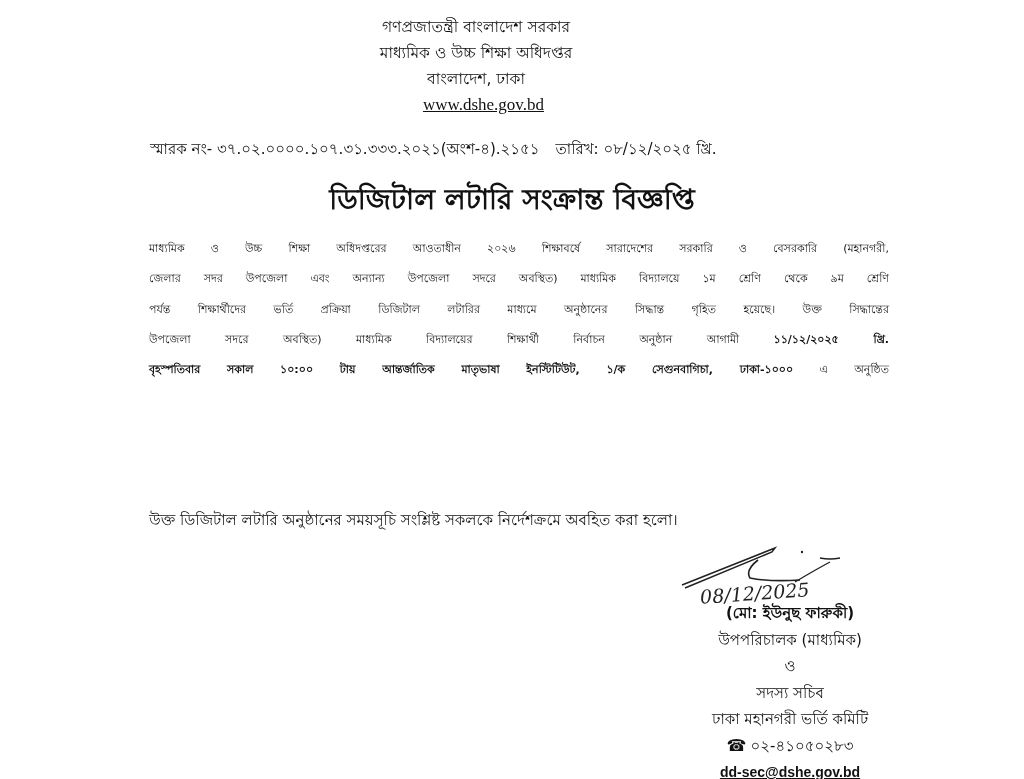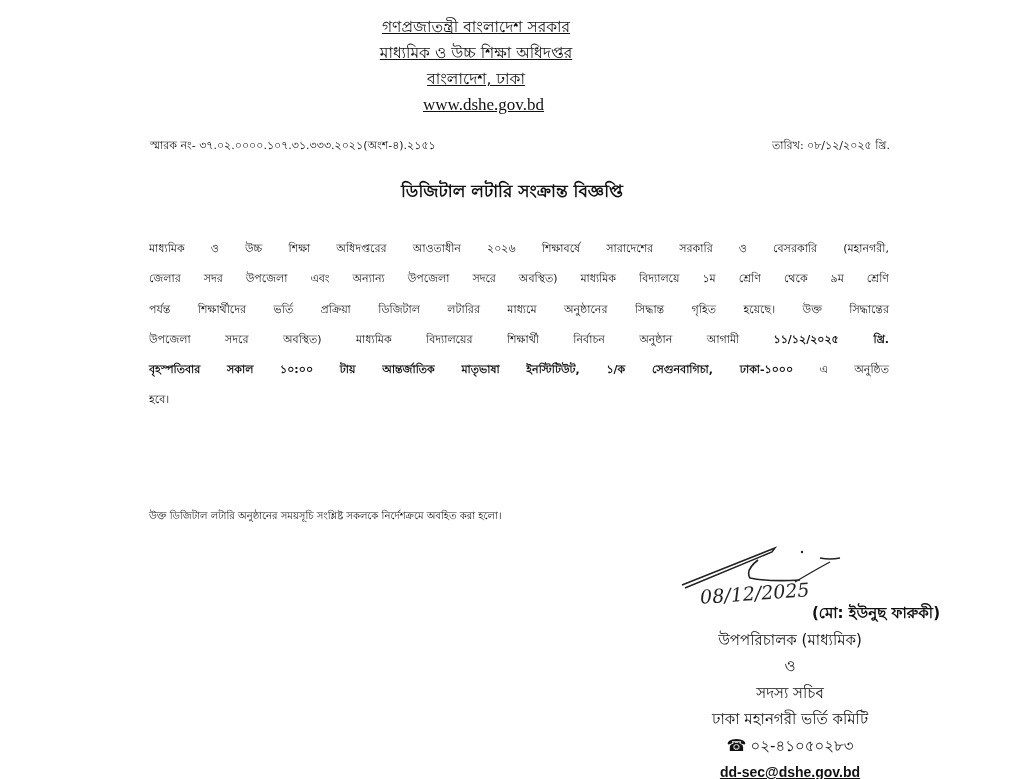--- a/index.html
+++ b/index.html
@@ -6,58 +6,58 @@
     html, body {
       width: 1024px; height: 779px; background: #ffffff; overflow: hidden;
     }
     body {
       font-family: "DejaVu Sans", "Liberation Sans", sans-serif;
       color: #111111;
       position: relative;
     }
     .header {
       position: absolute; left: 0; top: 14px; width: 952px;
-      text-align: center; font-size: 15.5px; line-height: 26px; text-decoration: underline;
+      text-align: center; font-size: 15.5px; line-height: 26px;
     }
     .header .url {
       font-family: "Liberation Serif", "DejaVu Serif", serif;
       font-size: 17px; text-decoration: underline; margin-left: 15px;
     }
     .memo-row {
       position: absolute; top: 137px; left: 150px; width: 740px;
-      display: flex; justify-content: space-between; font-size: 11px;
+      display: flex; justify-content: flex-start; font-size: 15px; gap: 16px;
     }
     .title {
       position: absolute; top: 178px; left: 0; width: 1024px;
-      text-align: center; font-size: 17px; font-weight: bold;
+      text-align: center; font-size: 28px; font-weight: bold;
     }
     .title span { border-bottom: 1px dashed transparent; }
     .body-para {
       position: absolute; top: 234px; left: 149px; width: 740px;
       font-size: 11px; line-height: 30.3px; text-align: justify;
     }
     .body-para .line { display: block; text-align: justify; text-align-last: justify; white-space: nowrap; }
     .body-para .line.last { text-align-last: left; }
     .bold { font-weight: bold; }
     .closing {
-      position: absolute; top: 508px; left: 149px; font-size: 10px;
+      position: absolute; top: 508px; left: 149px; font-size: 15px;
     }
     .signature {
       position: absolute; left: 680px; top: 540px; width: 240px; height: 70px;
     }
     .sig-date {
       position: absolute; left: 700px; top: 582px;
       font-family: "DejaVu Serif", serif; font-style: italic; font-size: 19px;
       transform: rotate(-4deg); color: #222;
     }
     .sign-block {
       position: absolute; left: 640px; top: 600px; width: 300px;
       text-align: center; font-size: 15px; line-height: 26.5px;
     }
-    .sign-block .name { font-weight: bold; text-align: right; }
+    .sign-block .name { font-weight: bold; }
     .sign-block .email {
       font-family: "Liberation Sans", "DejaVu Sans", sans-serif;
       font-weight: bold; text-decoration: underline; font-size: 14px;
     }
     .phone-icon { font-size: 16px; margin-right: 4px; }
   </style>
 </head>
 <body>
 
 <div class="header">
@@ -75,21 +75,20 @@
 <div class="title">
   <span>ডিজিটাল লটারি সংক্রান্ত বিজ্ঞপ্তি</span>
 </div>
 
 <div class="body-para">
   <span class="line">মাধ্যমিক ও উচ্চ শিক্ষা অধিদপ্তরের আওতাধীন ২০২৬ শিক্ষাবর্ষে সারাদেশের সরকারি ও বেসরকারি (মহানগরী,</span>
   <span class="line">জেলার সদর উপজেলা এবং অন্যান্য উপজেলা সদরে অবস্থিত) মাধ্যমিক বিদ্যালয়ে ১ম শ্রেণি থেকে ৯ম শ্রেণি</span>
   <span class="line">পর্যন্ত শিক্ষার্থীদের ভর্তি প্রক্রিয়া ডিজিটাল লটারির মাধ্যমে অনুষ্ঠানের সিদ্ধান্ত গৃহিত হয়েছে। উক্ত সিদ্ধান্তের</span>
   <span class="line"><span>উপজেলা সদরে অবস্থিত) মাধ্যমিক বিদ্যালয়ের শিক্ষার্থী নির্বাচন অনুষ্ঠান আগামী </span><span class="bold">১১/১২/২০২৫ খ্রি.</span></span>
   <span class="line"><span class="bold">বৃহস্পতিবার সকাল ১০:০০ টায় আন্তর্জাতিক মাতৃভাষা ইনস্টিটিউট, ১/ক সেগুনবাগিচা, ঢাকা-১০০০</span><span> এ অনুষ্ঠিত</span></span>
-  <span class="line last">হবে।</span>
 </div>
 
 <div class="closing">উক্ত ডিজিটাল লটারি অনুষ্ঠানের সময়সূচি সংশ্লিষ্ট সকলকে নির্দেশক্রমে অবহিত করা হলো।</div>
 
 <svg class="signature" viewBox="0 0 240 70">
   <path d="M2 45 L95 8 L92 12 L5 48" fill="none" stroke="#222" stroke-width="1.5"></path>
   <path d="M78 20 Q65 30 70 38 Q90 42 120 40" fill="none" stroke="#222" stroke-width="1.6"></path>
   <path d="M115 42 Q135 30 150 22 M140 18 Q150 20 160 18" fill="none" stroke="#222" stroke-width="1.4"></path>
   <circle cx="122" cy="12" r="1.2" fill="#222"></circle>
 </svg>

